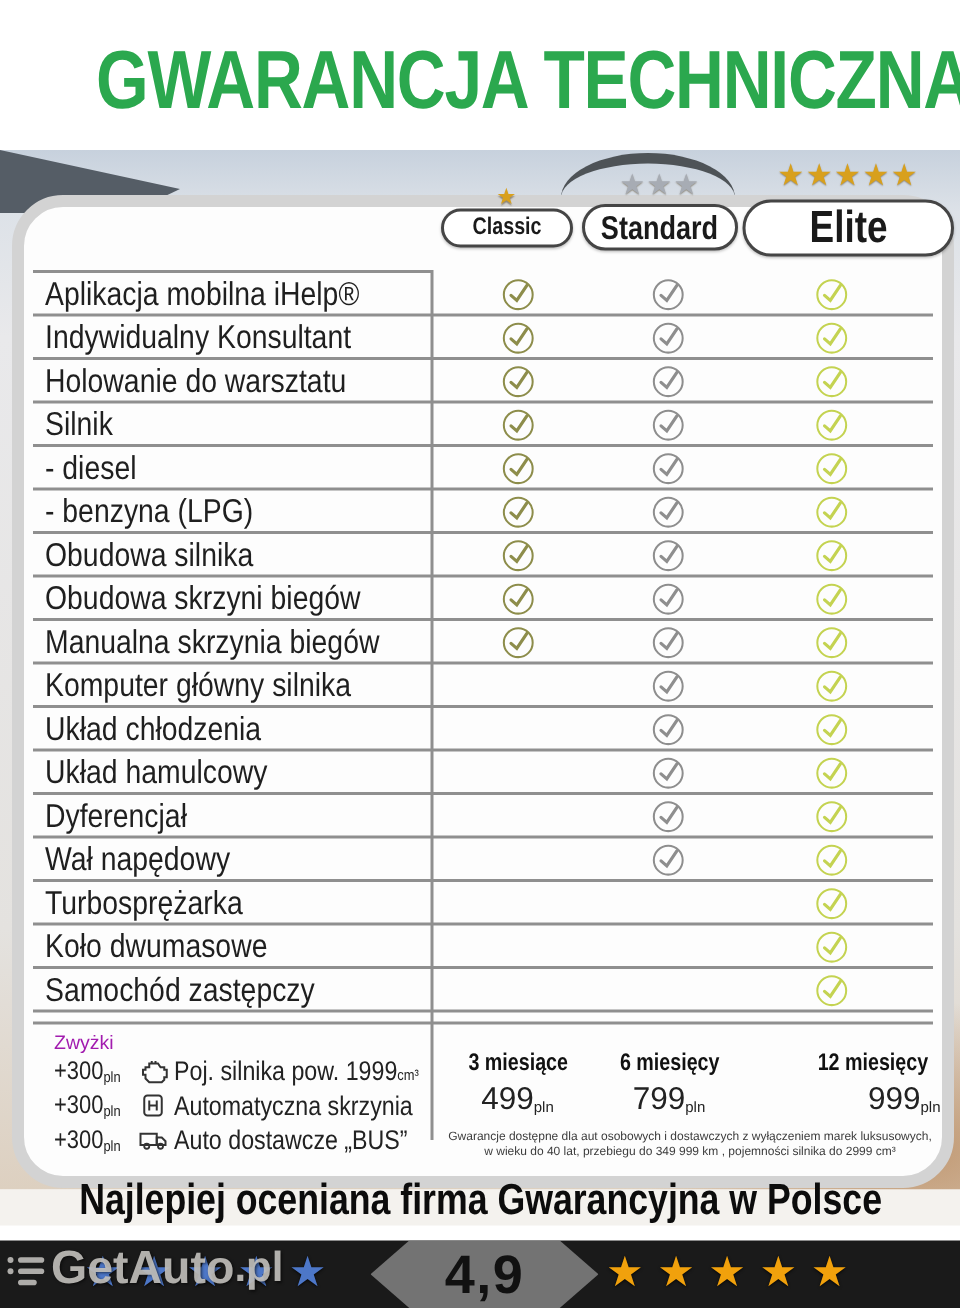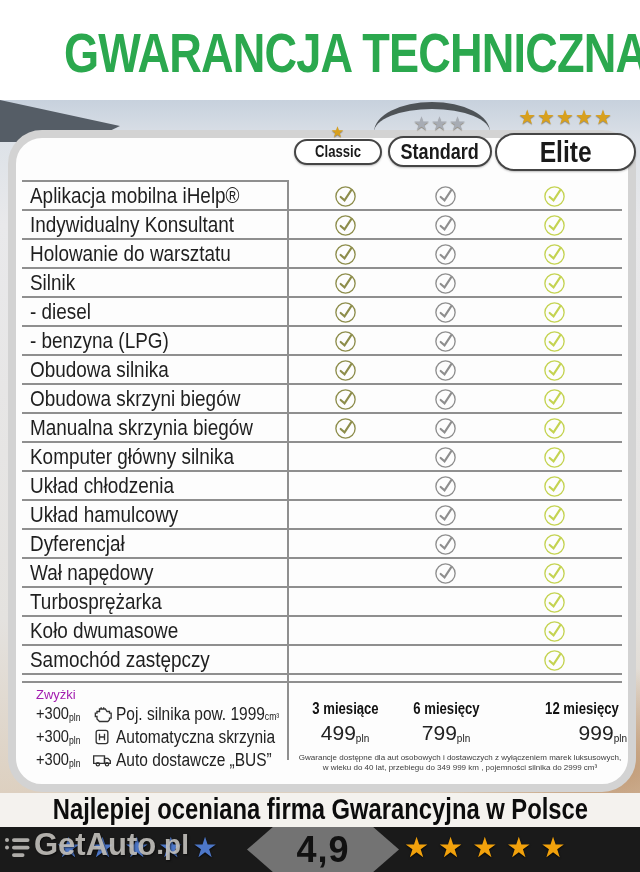--- a/index.html
+++ b/index.html
@@ -70,22 +70,22 @@
   
   .price-col { position:absolute; width:140px; text-align:center; top:700px; }
   .price-duration { font-size:16px; font-weight:bold; color:#111; }
   .price-value { font-size:21px; color:#222; margin-top:3px; }
 
   
   #disclaimer { position:absolute; left:294px; top:753px; width:332px; text-align:center;
                 font-size:8px; line-height:10px; color:#3c3c3c; }
 
   
-  #banner { position:absolute; left:0; top:793px; width:640px; height:34px; background:#f4f2ee;
-            display:flex; align-items:flex-start; justify-content:center; }
+  #banner { position:absolute; left:0; top:793px; width:640px; height:24px; background:#f4f2ee;
+            display:flex; align-items:flex-end; justify-content:center; }
   #banner-text { font-size:29px; font-weight:bold; color:#0c0c0c; }
 
   
   #band { position:absolute; left:0; top:827px; width:640px; height:45px; background:#1a1a1a; }
   .band-stars { position:absolute; top:7px; display:flex; gap:9px; line-height:1; }
   .band-stars .star { font-size:28px; text-shadow:0 1px 2px rgba(0,0,0,.8); }
   #stars-blue { left:56px; }
   #stars-gold { left:404px; }
   #hexagon { position:absolute; left:247px; top:0; width:152px; height:45px; background:#737373;
              clip-path:polygon(0 50%, 17% 0, 83% 0, 100% 50%, 83% 100%, 17% 100%);

